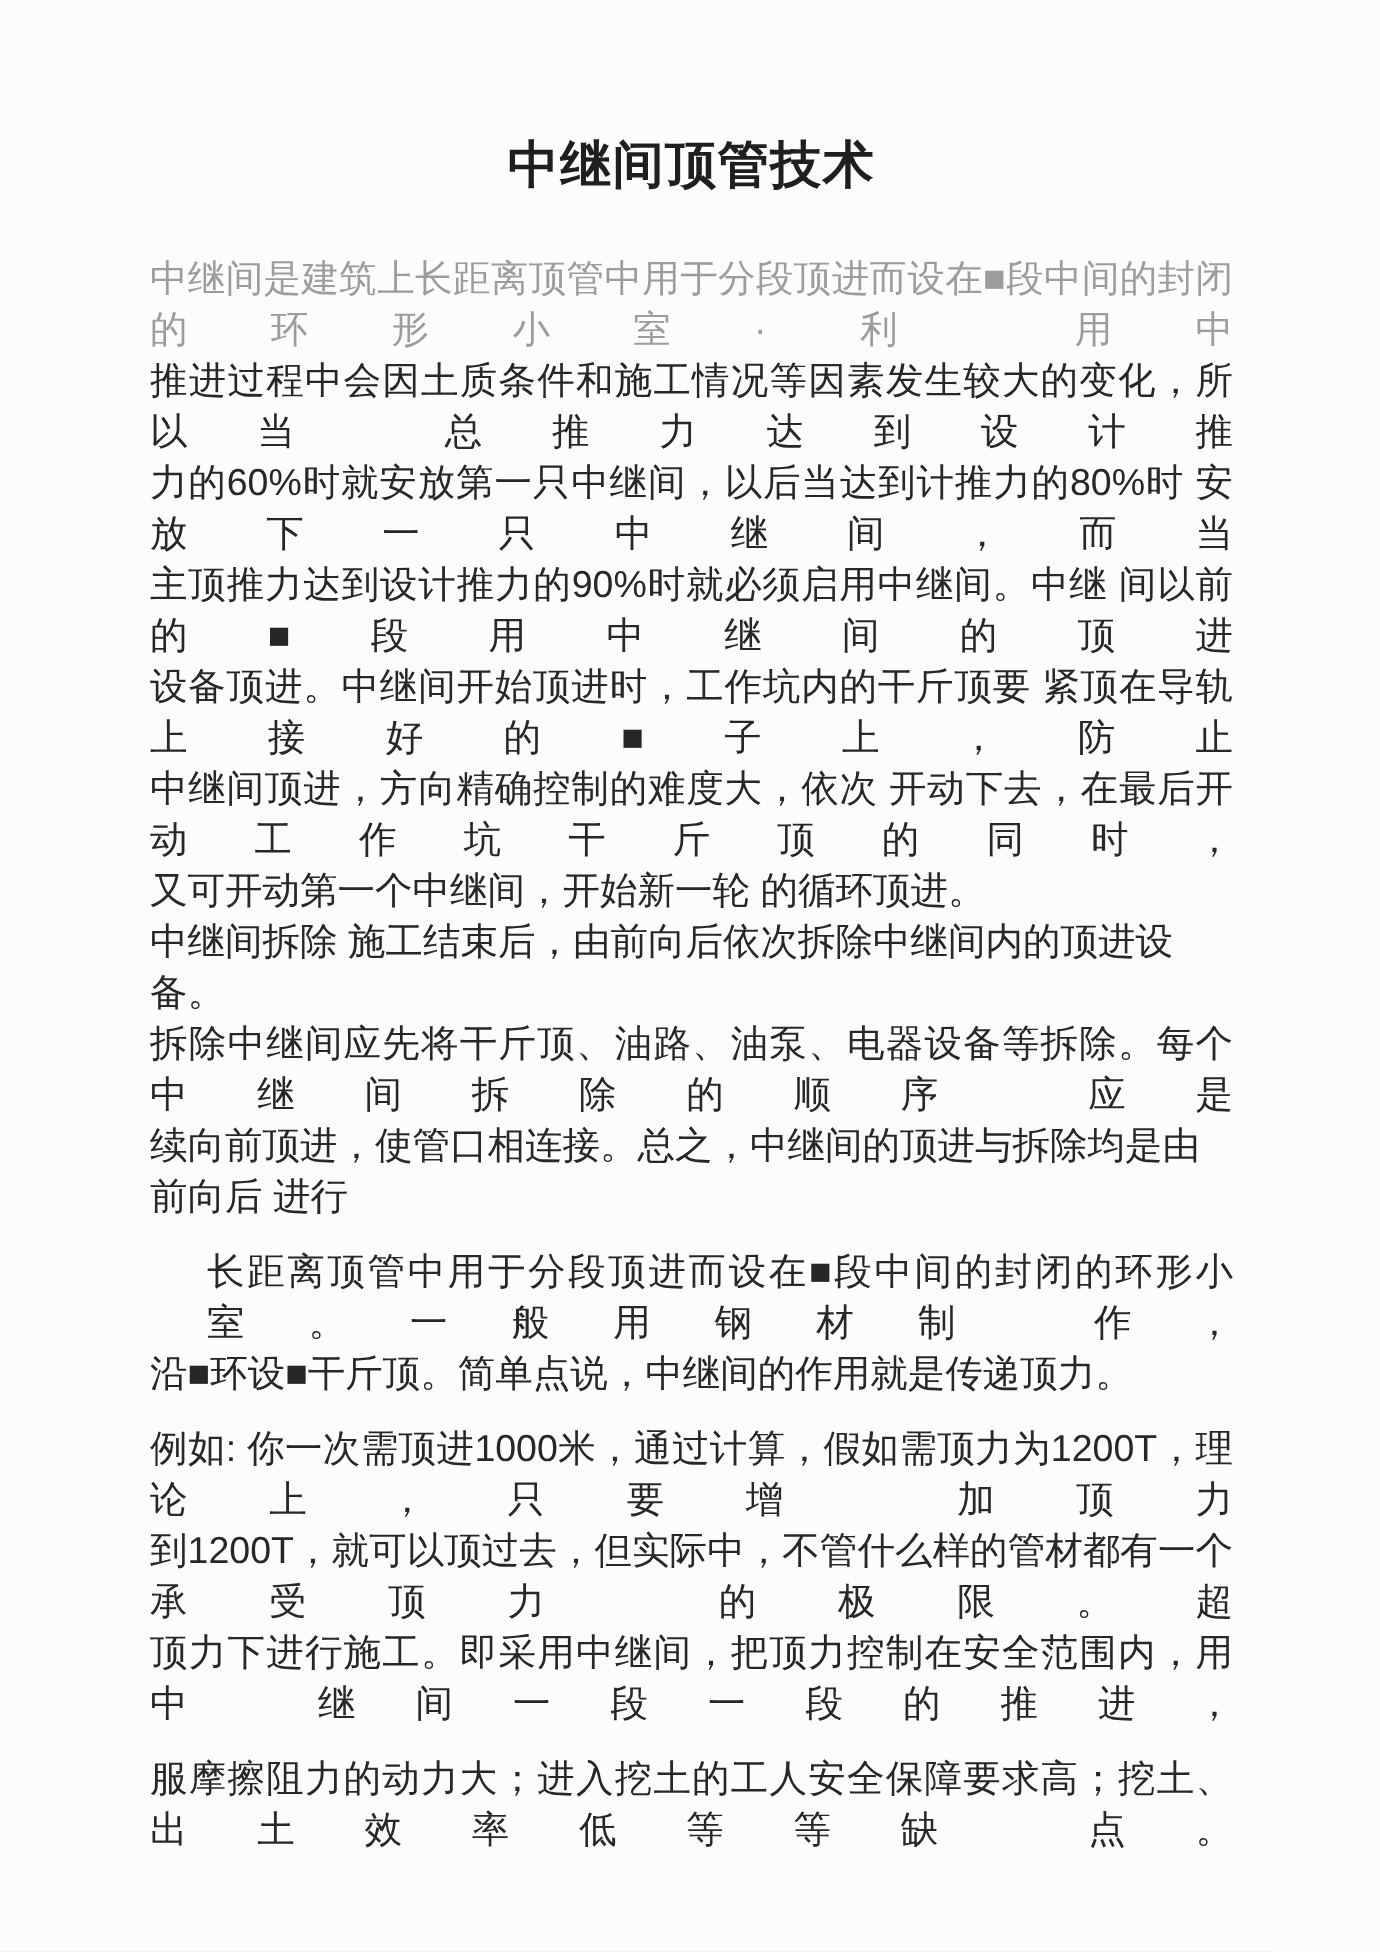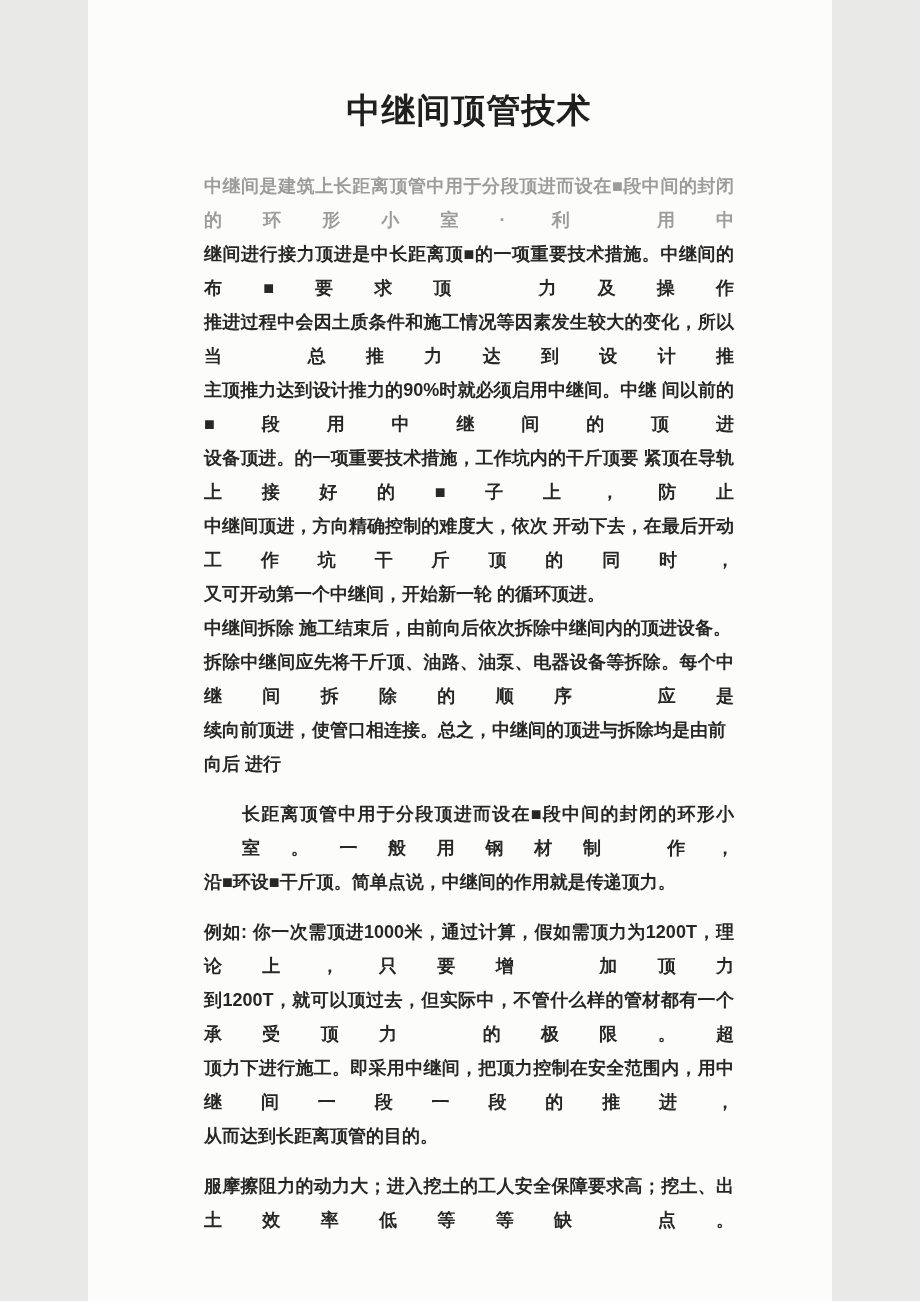--- a/index.html
+++ b/index.html
@@ -3,48 +3,47 @@
 <meta charset="utf-8">
 <style>
   html, body {
     margin: 0;
     padding: 0;
     background: #e9e9e7;
     font-family: "Liberation Sans", sans-serif;
   }
   .page {
     position: relative;
-    width: 744px;
+    width: 920px;
     height: 1301px;
     margin: 0 auto;
     background: #fcfcfa;
     overflow: hidden;
     box-sizing: border-box;
-    padding-left: 16px;
   }
   .content {
     box-sizing: border-box;
     padding: 90px 98px 0 100px;
   }
   h1.doc-title {
     margin: 0 0 38px 0;
     text-align: center;
     font-size: 34px;
     line-height: 1.2;
     font-weight: 700;
     color: #1f1f1f;
     letter-spacing: 1px;
   }
   .para {
     margin: 0 0 16px 0;
   }
   .ln {
-    font-size: 18px;
+    font-size: 25px;
     line-height: 34px;
-    font-weight: 700;
+    font-weight: 400;
     color: #272727;
     white-space: pre-wrap;
   }
   .ln.full {
     text-align: justify;
     text-align-last: justify;
   }
   .ln.muted {
     color: #9c9c9c;
   }
@@ -55,41 +54,40 @@
 </head>
 <body>
 
 <div class="page">
   <div class="content">
 
     <h1 class="doc-title">中继间顶管技术</h1>
 
     <div class="para">
       <div class="ln muted full">中继间是建筑上长距离顶管中用于分段顶进而设在■段中间的封闭的环形小室· 利 用中</div>
-      <div class="ln full">继间进行接力顶进是中长距离顶■的一项重要技术措施。中继间的布■要求顶 力及操作</div>
       <div class="ln full">推进过程中会因土质条件和施工情况等因素发生较大的变化，所以当 总推力达到设计推</div>
+      <div class="ln full">力的60%时就安放第一只中继间，以后当达到计推力的80%时 安放下一只中继间，而当</div>
       <div class="ln full">主顶推力达到设计推力的90%时就必须启用中继间。中继 间以前的■段用中继间的顶进</div>
-      <div class="ln full">设备顶进。的一项重要技术措施，工作坑内的干斤顶要 紧顶在导轨上接好的■子上，防止</div>
+      <div class="ln full">设备顶进。中继间开始顶进时，工作坑内的干斤顶要 紧顶在导轨上接好的■子上，防止</div>
       <div class="ln full">中继间顶进，方向精确控制的难度大，依次 开动下去，在最后开动工作坑干斤顶的同时，</div>
       <div class="ln">又可开动第一个中继间，开始新一轮 的循环顶进。</div>
       <div class="ln">中继间拆除 施工结束后，由前向后依次拆除中继间内的顶进设备。</div>
       <div class="ln full">拆除中继间应先将干斤顶、油路、油泵、电器设备等拆除。每个中继间拆除的顺序 应是</div>
       <div class="ln">续向前顶进，使管口相连接。总之，中继间的顶进与拆除均是由前向后 进行</div>
     </div>
 
     <div class="para">
       <div class="ln full indent">长距离顶管中用于分段顶进而设在■段中间的封闭的环形小室。一般用钢材制 作，</div>
       <div class="ln">沿■环设■干斤顶。简单点说，中继间的作用就是传递顶力。</div>
     </div>
 
     <div class="para">
       <div class="ln full">例如: 你一次需顶进1000米，通过计算，假如需顶力为1200T，理论上，只要增 加顶力</div>
       <div class="ln full">到1200T，就可以顶过去，但实际中，不管什么样的管材都有一个承受顶力 的极限。超</div>
       <div class="ln full">顶力下进行施工。即采用中继间，把顶力控制在安全范围内，用中 继间一段一段的推进，</div>
-      <div class="ln">从而达到长距离顶管的目的。</div>
     </div>
 
     <div class="para">
       <div class="ln full">服摩擦阻力的动力大；进入挖土的工人安全保障要求高；挖土、出土效率低等等缺 点。</div>
 
     </div>
 
   </div>
 </div>
 

